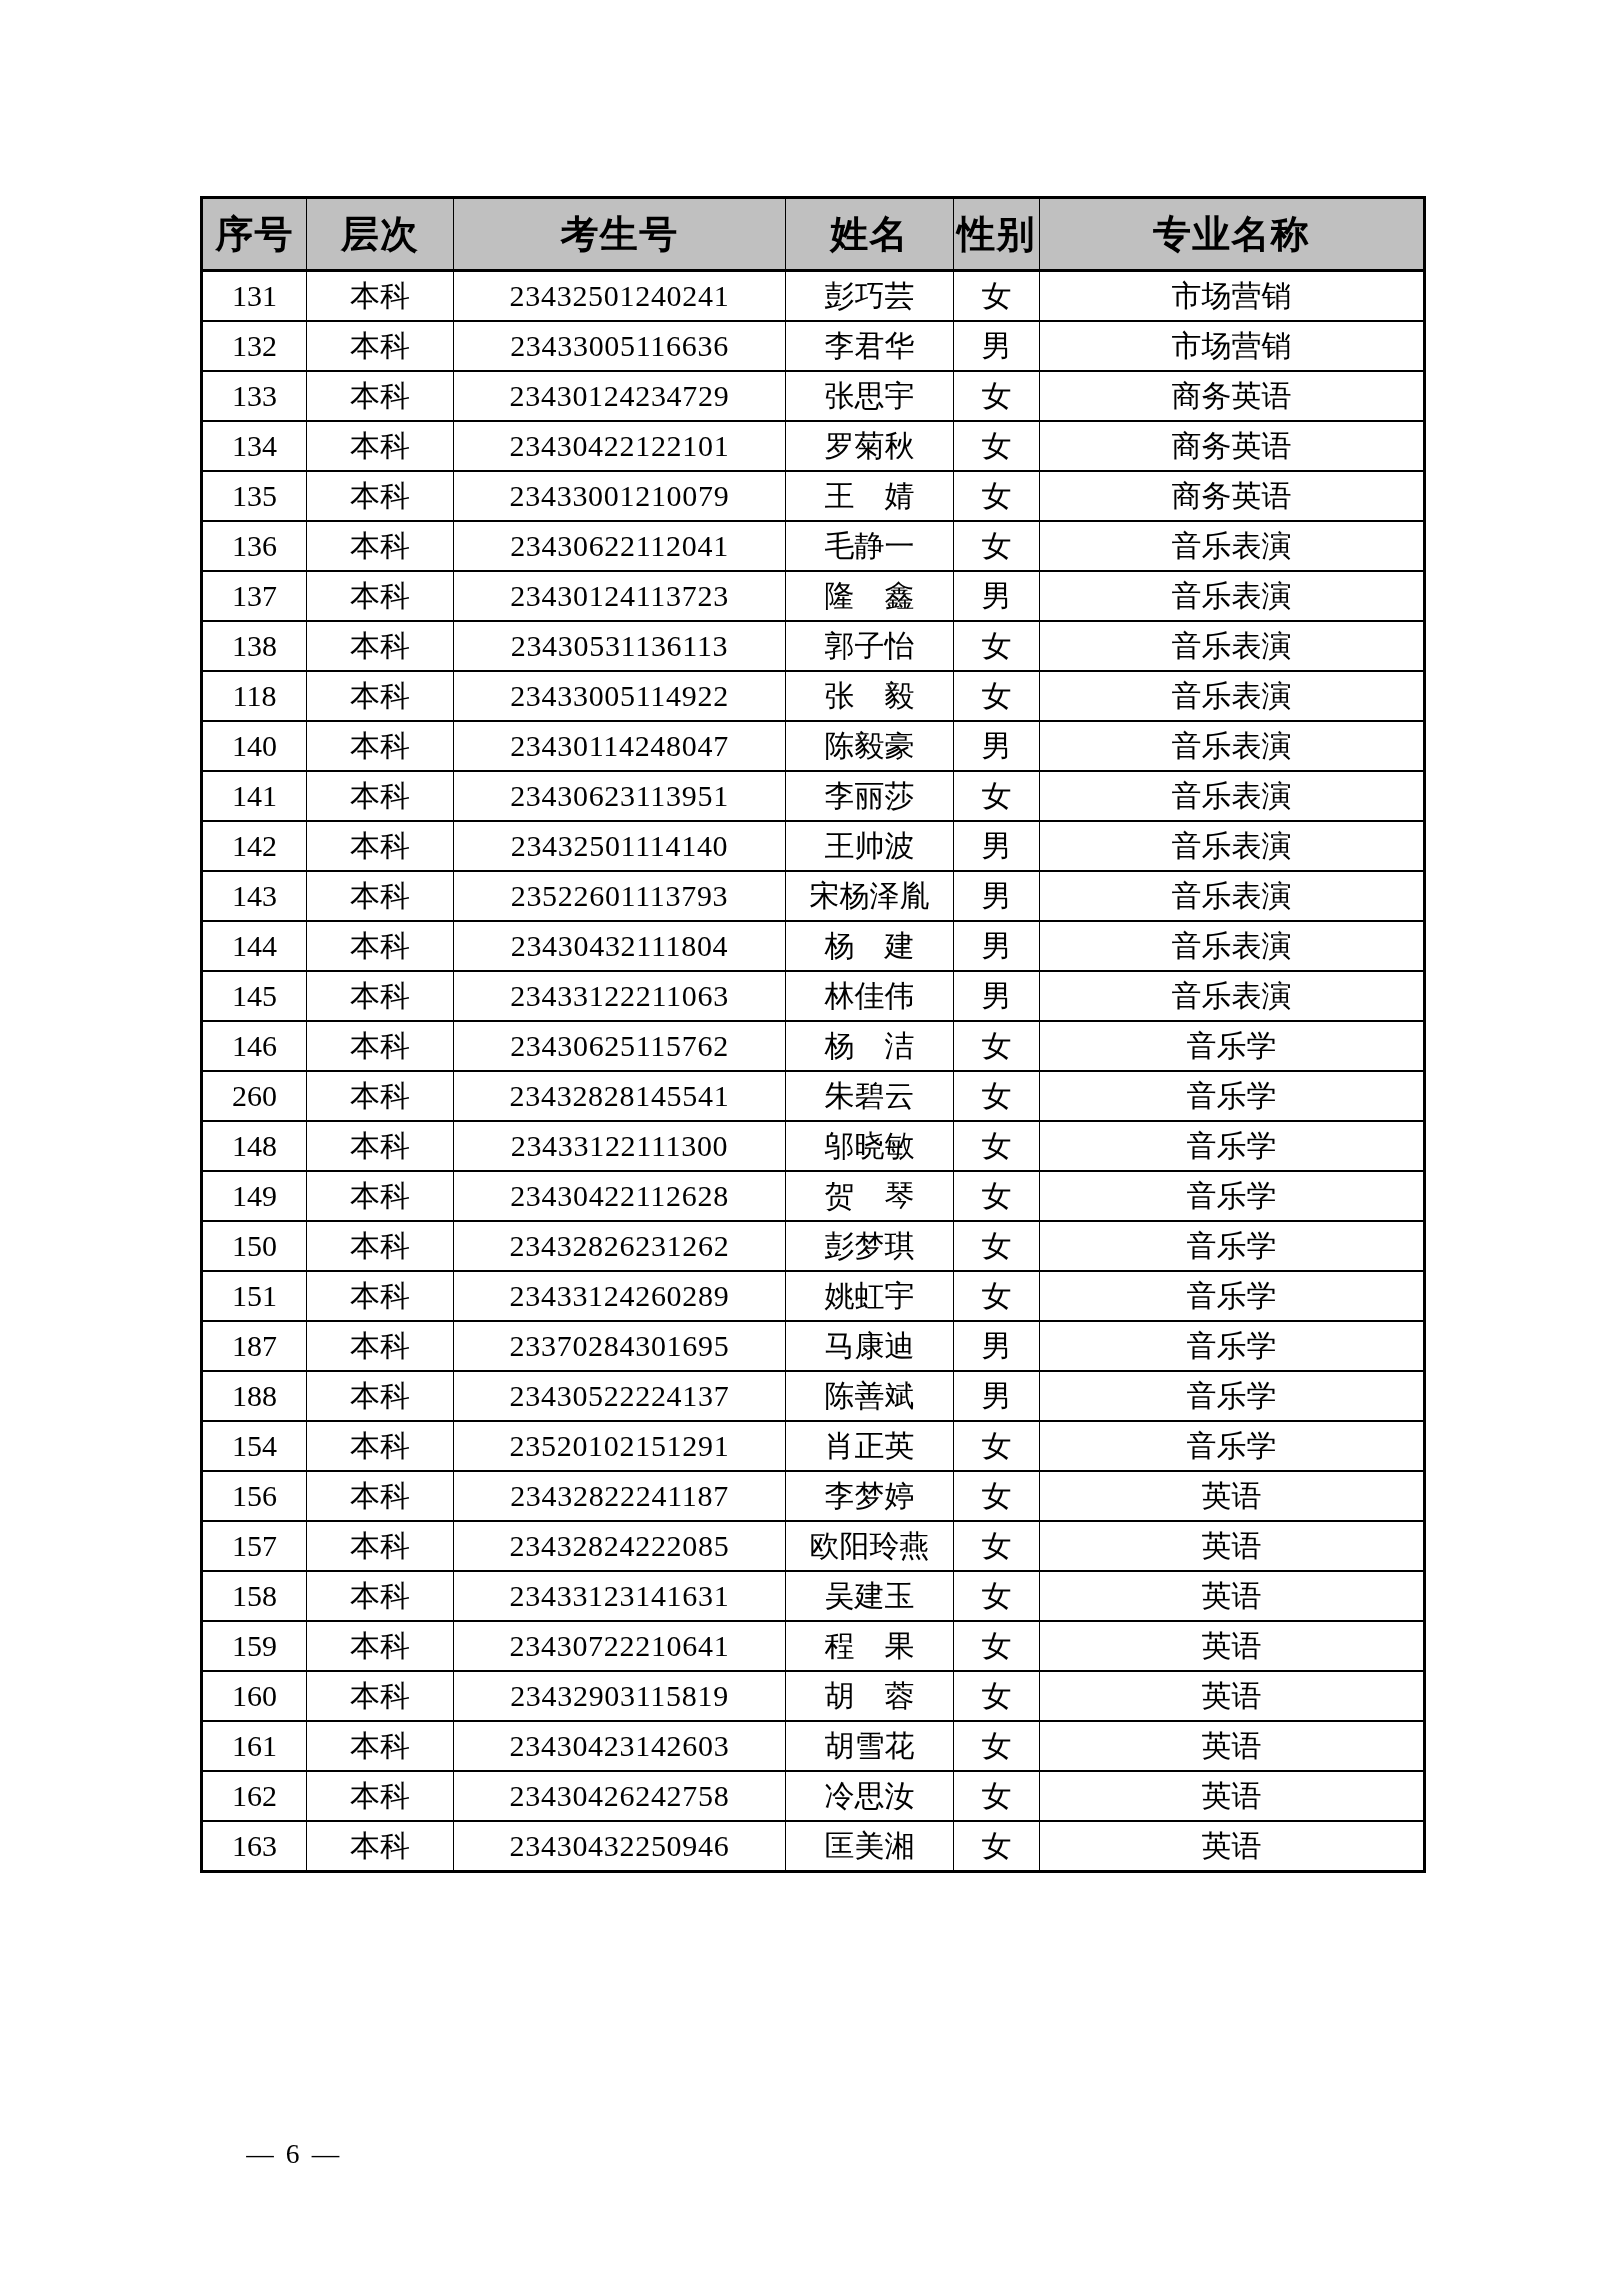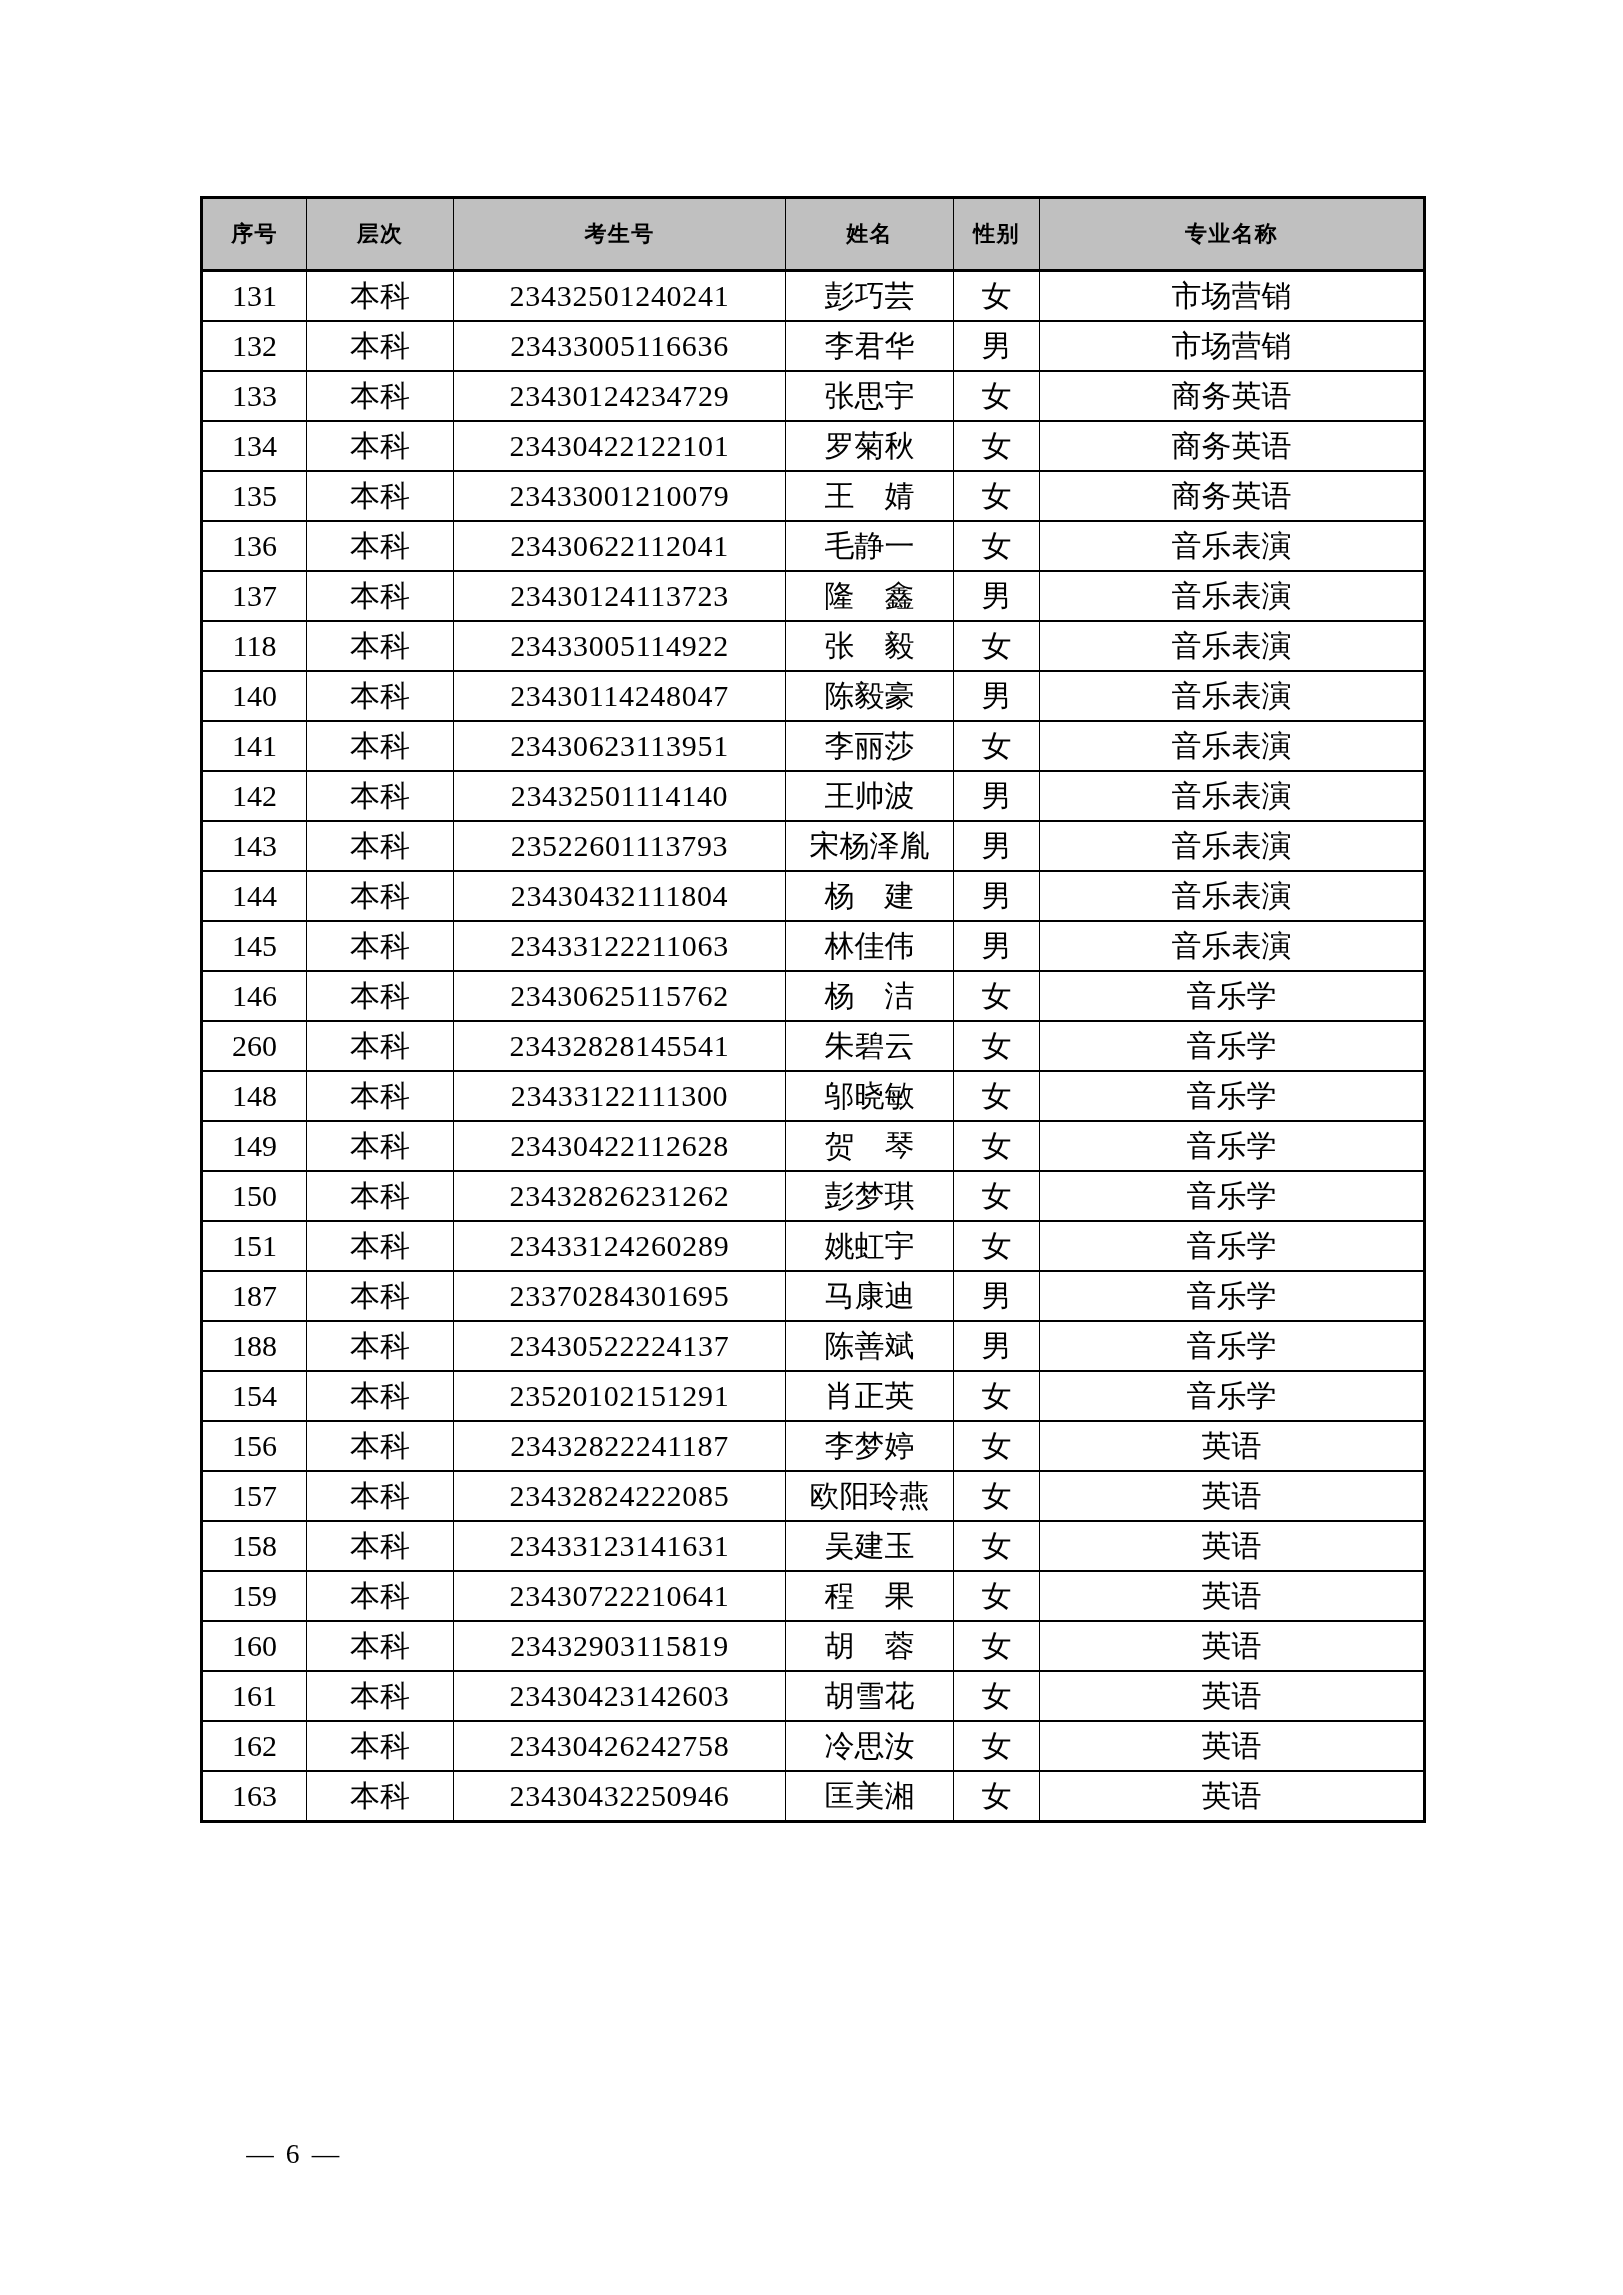--- a/index.html
+++ b/index.html
@@ -21,21 +21,21 @@
     left: 200px;
     top: 196px;
     width: 1224px;
     border-collapse: collapse;
     table-layout: fixed;
     border: 3.9px solid #000000;
   }
   table.roster th {
     background: #c0c0c0;
     height: 68px;
-    font-size: 22px;
+    font-size: 38px;
     font-weight: bold;
     text-align: center;
     vertical-align: middle;
     border-left: 1.3px solid #000000;
     border-right: 1.3px solid #000000;
     border-bottom: 3.9px solid #000000;
     letter-spacing: 1.3px;
   }
   table.roster td {
     height: 46px;
@@ -137,20 +137,28 @@
         </tr>
         <tr>
           <td class="seq-cell">137</td>
           <td class="level-cell">本科</td>
           <td class="exam-no-cell">23430124113723</td>
           <td class="name-cell">隆　鑫</td>
           <td class="gender-cell">男</td>
           <td class="major-cell">音乐表演</td>
         </tr>
         <tr>
+          <td class="seq-cell">138</td>
+          <td class="level-cell">本科</td>
+          <td class="exam-no-cell">23430531136113</td>
+          <td class="name-cell">郭子怡</td>
+          <td class="gender-cell">女</td>
+          <td class="major-cell">音乐表演</td>
+        </tr>
+        <tr>
           <td class="seq-cell">118</td>
           <td class="level-cell">本科</td>
           <td class="exam-no-cell">23433005114922</td>
           <td class="name-cell">张　毅</td>
           <td class="gender-cell">女</td>
           <td class="major-cell">音乐表演</td>
         </tr>
         <tr>
           <td class="seq-cell">140</td>
           <td class="level-cell">本科</td>

